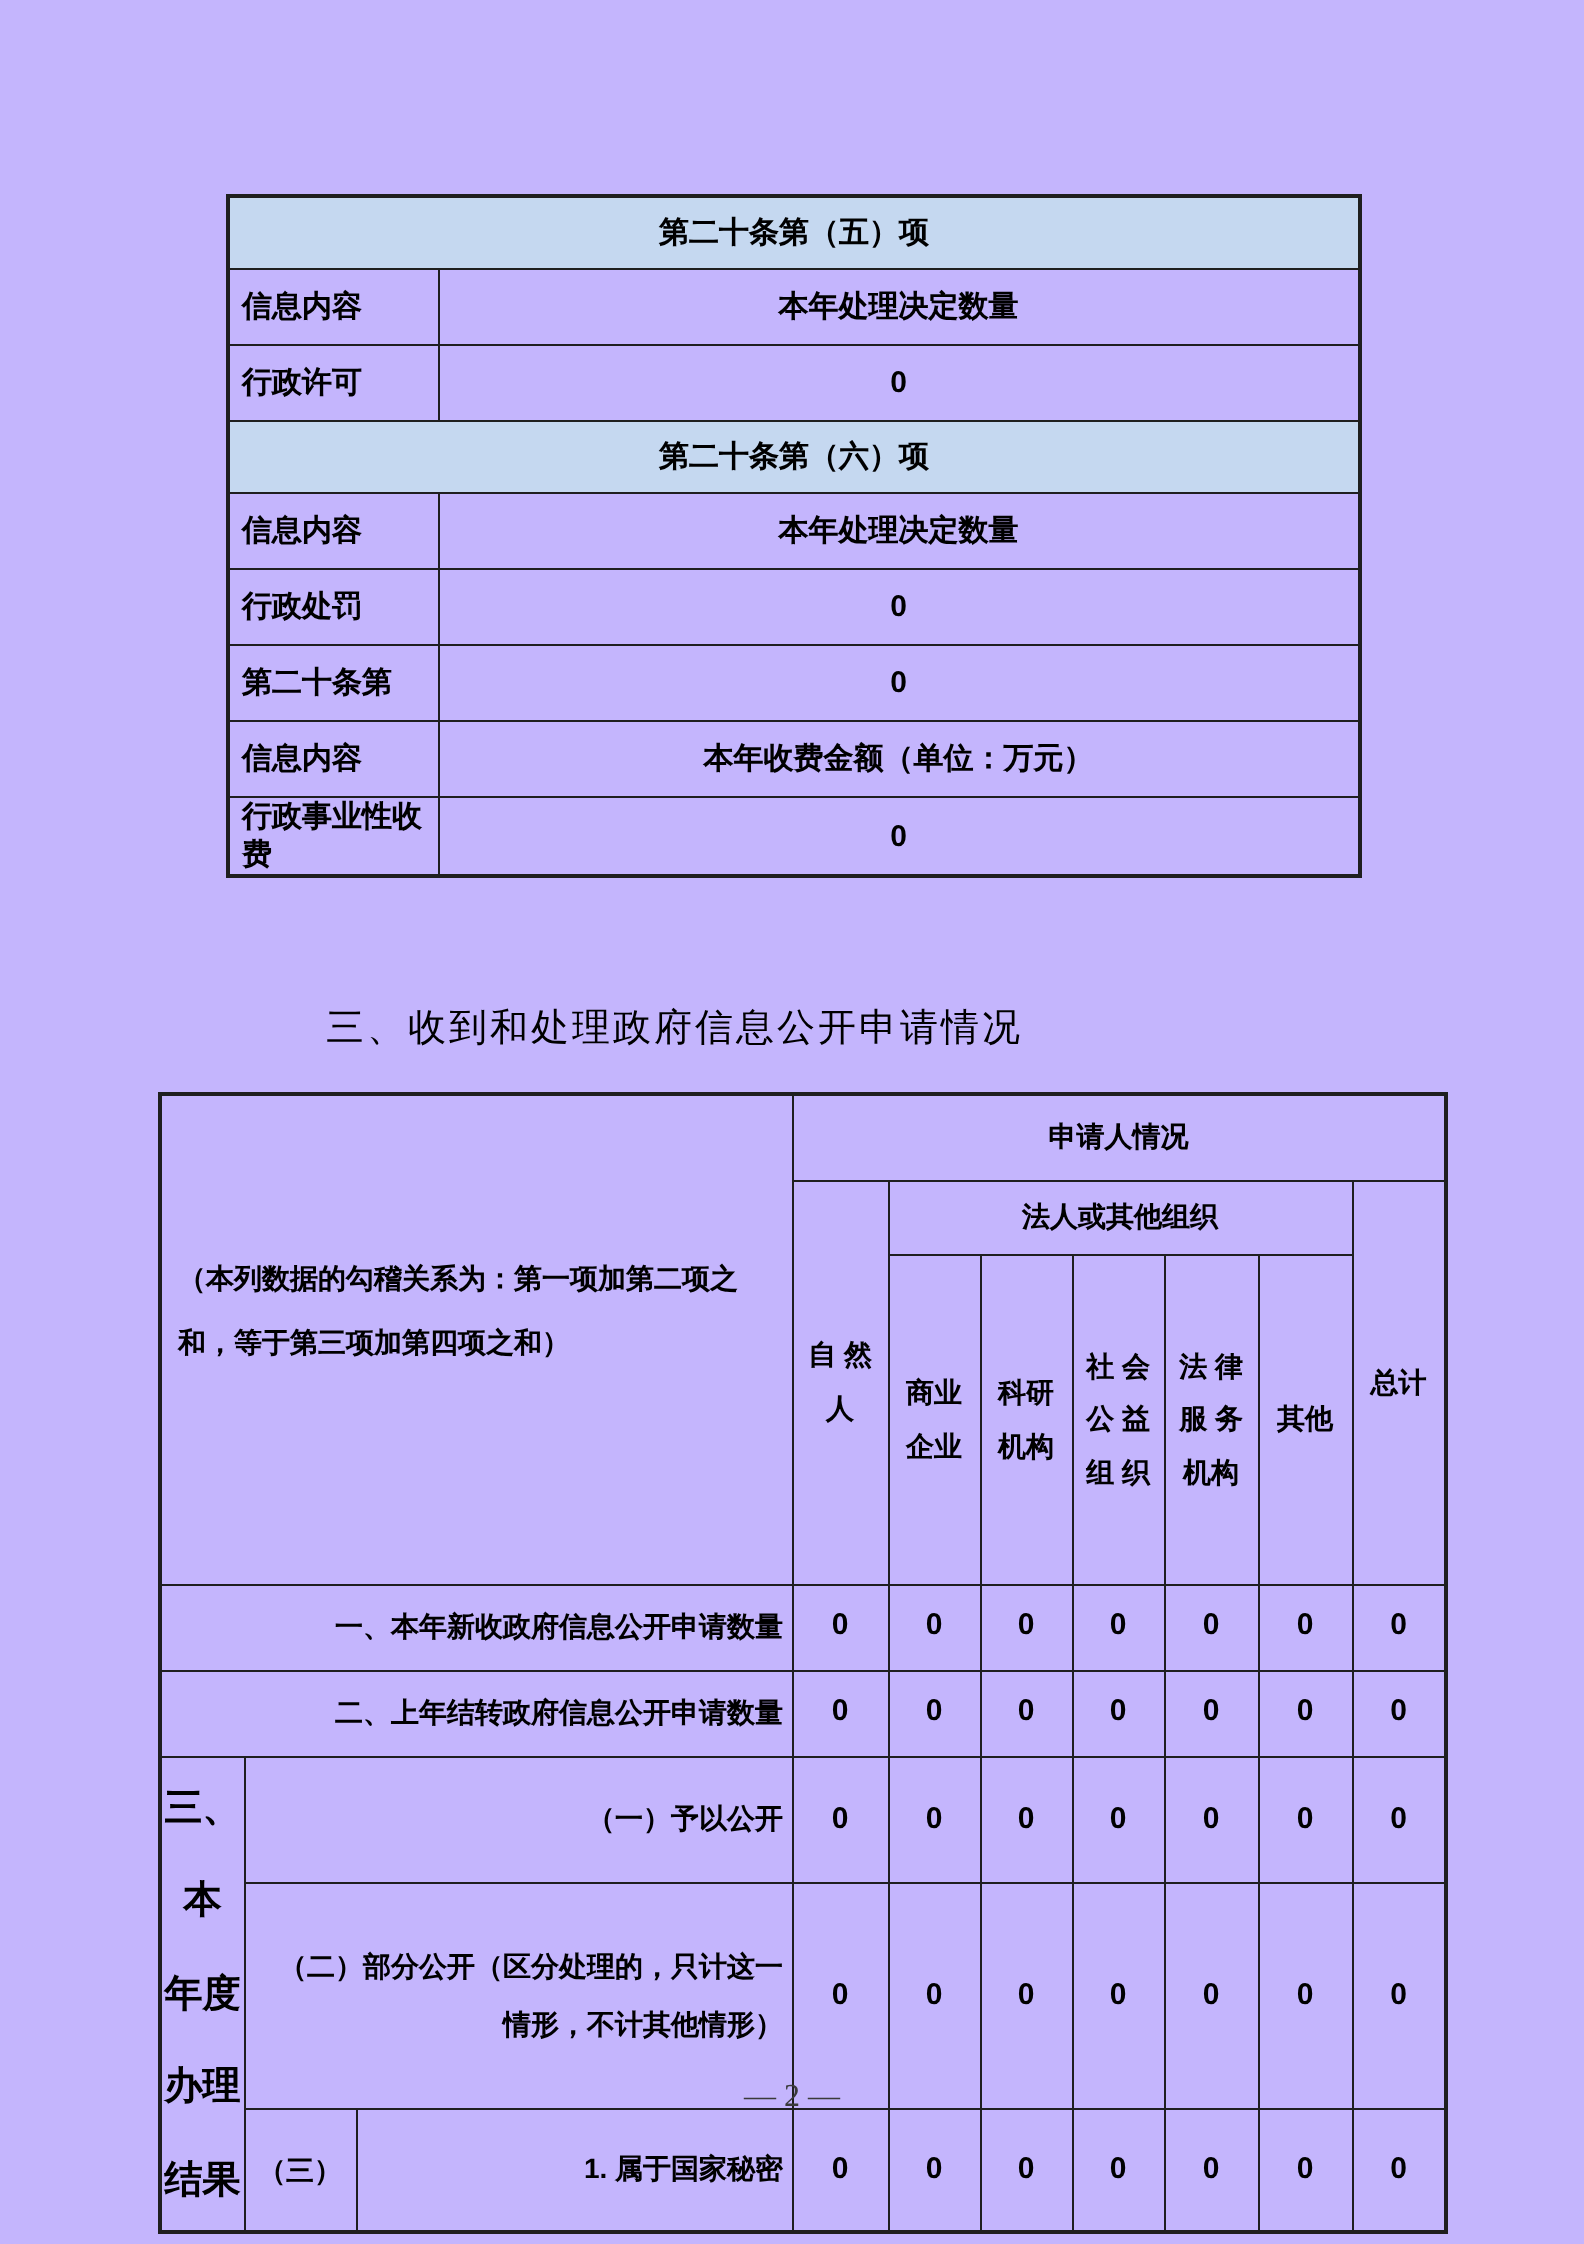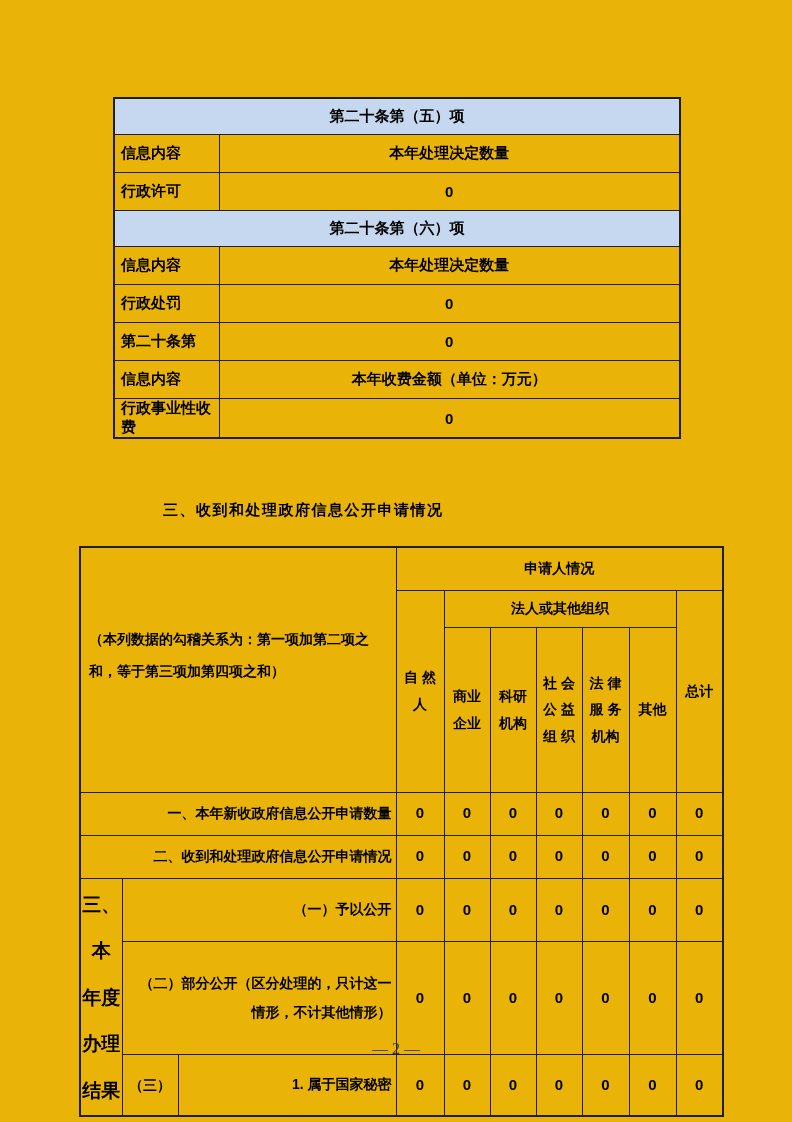--- a/index.html
+++ b/index.html
@@ -1,33 +1,33 @@
 <!DOCTYPE html>
 <html><head>
 <meta charset="utf-8">
 <style>
   html, body { margin:0; padding:0; background:#e9e9e9; }
   .page {
     position:relative; width:792px; height:1122px; margin:0 auto;
-    background:#eab308; font-family:"Liberation Sans", sans-serif; color:#000;
+    background:#c4b5fd; font-family:"Liberation Sans", sans-serif; color:#000;
     overflow:hidden;
   }
   table { border-collapse:collapse; table-layout:fixed; }
   td { border:1.5px solid #1f1f1f; font-weight:bold; overflow:hidden; }
 
   
   .t1 { position:absolute; left:113px; top:97px; width:566px; font-size:15px; }
   .t1 table { width:566px; border:2px solid #1f1f1f; }
   .t1 .band   { background:#c5d8f0; text-align:center; height:33px; font-size:15px; }
   .t1 .lbl    { text-align:left; padding:0 0 0 6px; height:37px; }
   .t1 .val    { text-align:center; }
 
   
   .heading {
-    position:absolute; left:163px; top:501px; font-size:15px; font-weight:bold;
+    position:absolute; left:163px; top:501px; font-size:19px; font-weight:normal;
     letter-spacing:1.5px;
   }
 
   
   .t2 { position:absolute; left:79px; top:546px; width:643px; font-size:14px; }
   .t2 table { width:643px; border:2px solid #1f1f1f; }
   .t2 td { text-align:center; vertical-align:middle; white-space:pre-line; line-height:1.9; }
   .t2 .left { text-align:right; padding:2px 4px 2px 6px; line-height:2.1; }
   .t2 .note-cell { text-align:left; padding:0 6px 30px 8px; line-height:2.3;margin-top:40px; }
   .t2 .group-cell { vertical-align:top; padding-top:3px; line-height:2.45; font-size:19px; padding-left:1px; padding-right:1px; }
@@ -134,21 +134,21 @@
         <td class="left" colspan="3">一、本年新收政府信息公开申请数量</td>
         <td class="num">0</td>
         <td class="num">0</td>
         <td class="num">0</td>
         <td class="num">0</td>
         <td class="num">0</td>
         <td class="num">0</td>
         <td class="num">0</td>
       </tr>
       <tr style="height:43px">
-        <td class="left" colspan="3">二、收到和处理政府信息公开申请情况</td>
+        <td class="left" colspan="3">二、上年结转政府信息公开申请数量</td>
         <td class="num">0</td>
         <td class="num">0</td>
         <td class="num">0</td>
         <td class="num">0</td>
         <td class="num">0</td>
         <td class="num">0</td>
         <td class="num">0</td>
       </tr>
       <tr style="height:36px">
         <td class="group-cell" rowspan="3">三、本

